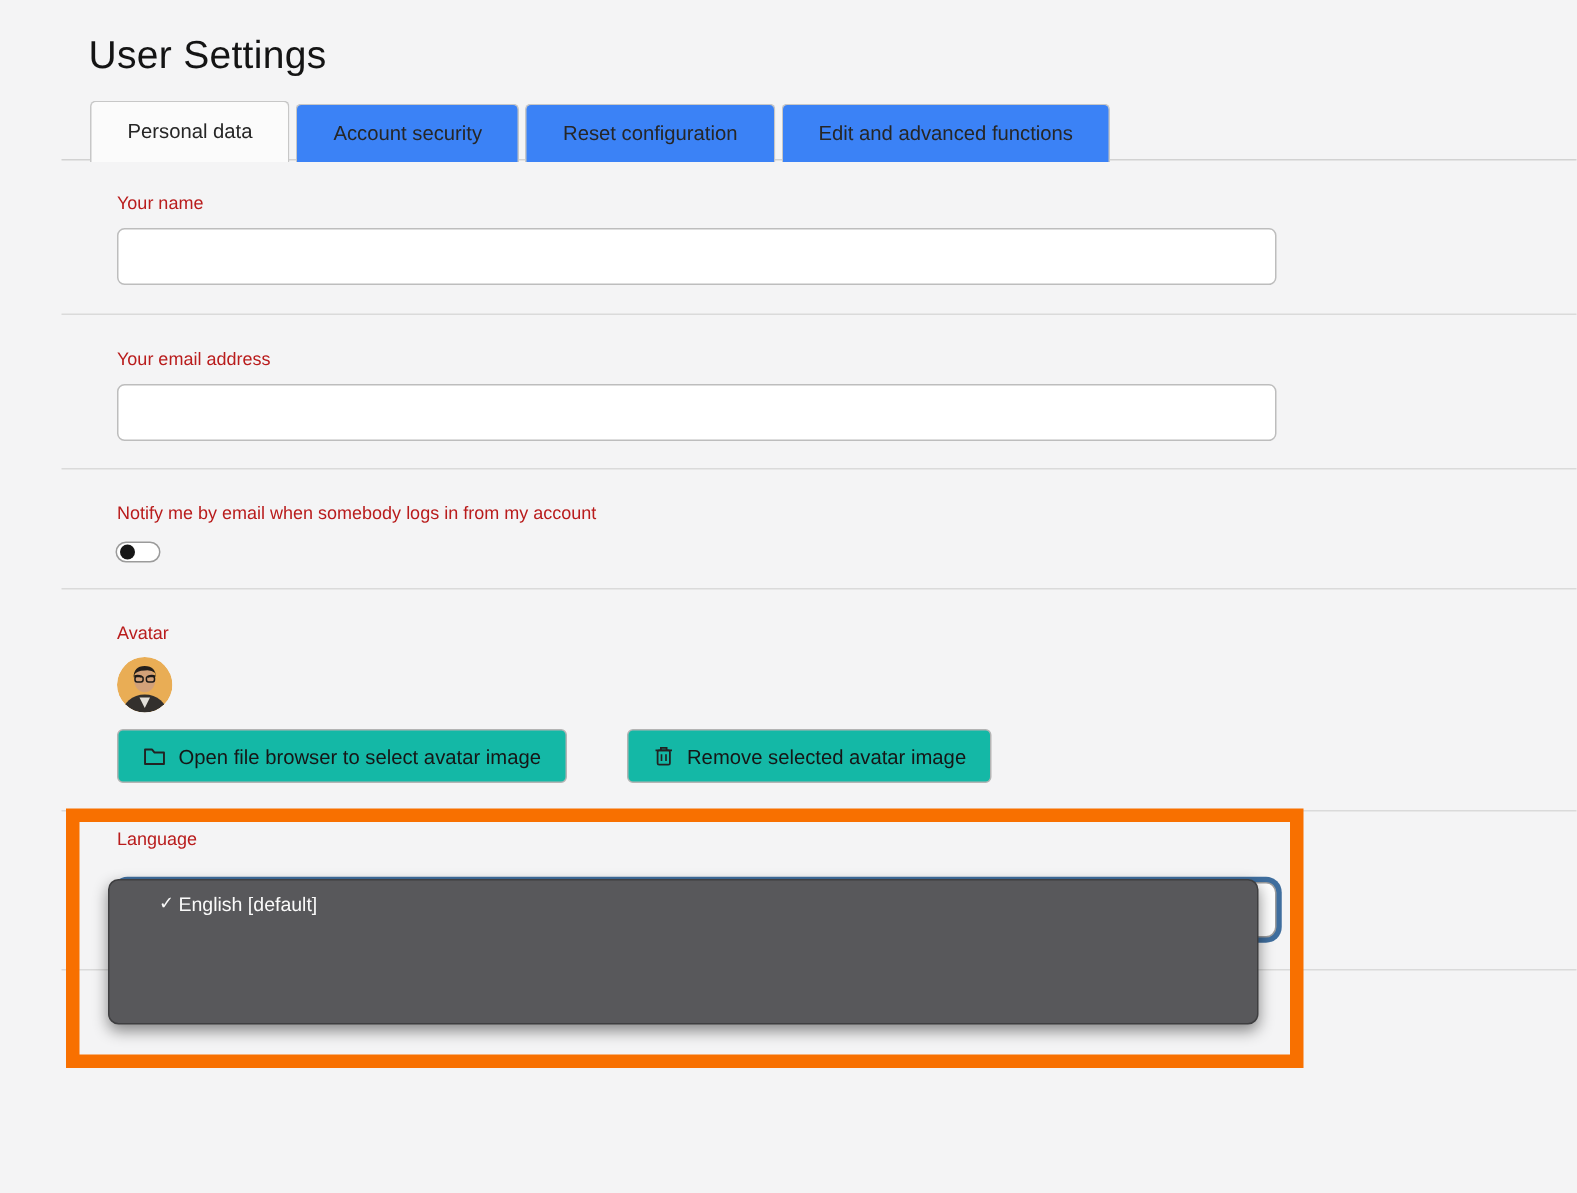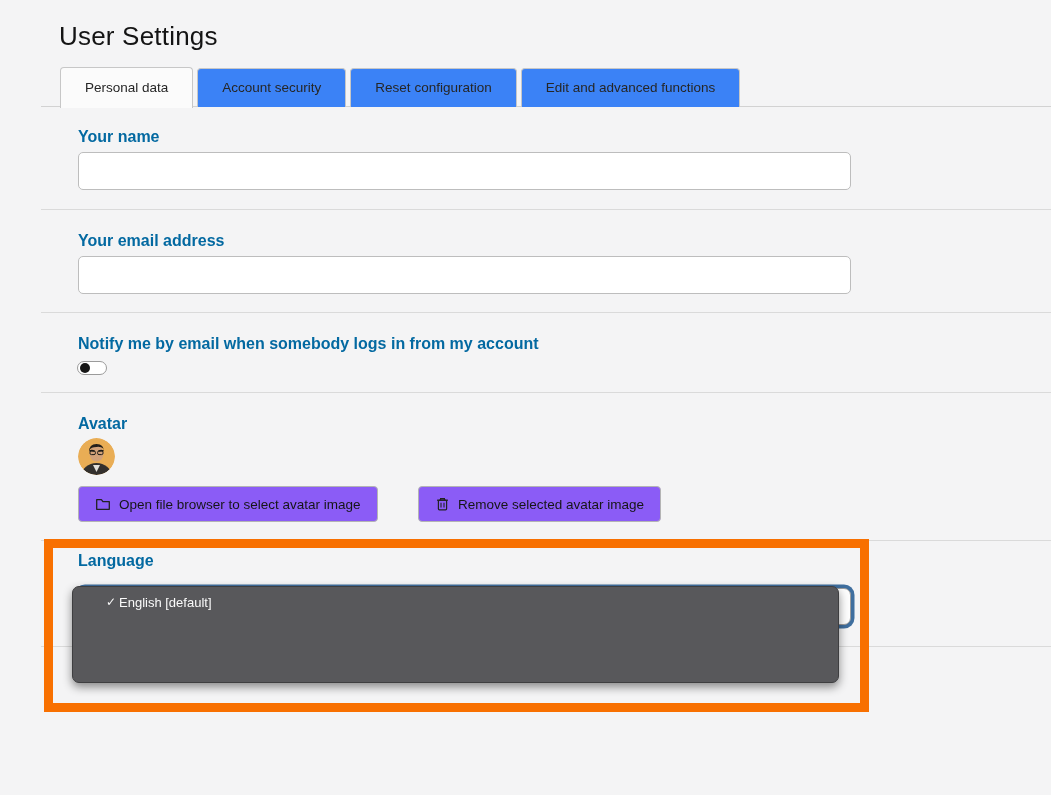--- a/index.html
+++ b/index.html
@@ -11,36 +11,36 @@
   }
   .abs{position:absolute;margin-left:41px;}
 
   
   .page-title{
     left:18px;top:21px;font-size:26px;font-weight:500;color:#141414;
     letter-spacing:.2px;
   }
 
   
-  .tabbar{left:19px;top:67px;display:flex;align-items:center;z-index:3;}
+  .tabbar{left:19px;top:67px;display:flex;align-items:flex-end;z-index:3;}
   .tab{
     height:39px;line-height:38px;padding:0 24px;margin-right:4px;
     background:#3b82f6;border:1px solid #c7c7c7;border-bottom:none;
     border-radius:4px 4px 0 0;font-size:13.5px;color:#262626;
     box-sizing:border-box;white-space:nowrap;cursor:pointer;
   }
   .tab.active{
     background:#fbfbfb;height:41px;line-height:40px;position:relative;z-index:4;
   }
 
   .panel-line{left:0;top:106px;width:1051px;height:1px;background:#d2d2d2;}
   .divider{left:0;width:1051px;height:1px;background:#dadada;}
 
   
-  .field-label{left:37px;font-size:16px;font-weight:700;color:#0369a1;}
+  .field-label{left:37px;font-size:12px;font-weight:400;color:#b91c1c;}
   .text-input{
     left:37px;width:773px;height:38px;box-sizing:border-box;
     border:1px solid #bdbdbd;border-radius:5px;background:#fff;
     font-size:14px;padding:0 10px;outline:none;
   }
 
   
   .toggle{
     left:36px;top:361px;width:30px;height:14px;box-sizing:border-box;
     background:#fff;border:1px solid #9b9b9b;border-radius:8px;cursor:pointer;
@@ -49,21 +49,21 @@
     position:absolute;left:1.5px;top:1px;width:10px;height:10px;
     border-radius:50%;background:#161616;
   }
 
   
   .avatar-wrap{left:37px;top:438px;width:37px;height:37px;border-radius:50%;overflow:hidden;}
 
   
   .btn{
     top:486px;height:36px;box-sizing:border-box;display:inline-flex;align-items:center;gap:8px;
-    background:#8b5cf6;border:1px solid #b4b4b4;border-radius:4px;
+    background:#14b8a6;border:1px solid #b4b4b4;border-radius:4px;
     font-size:13.5px;color:#161616;padding:16px 16px;cursor:pointer;white-space:nowrap;
     font-family:inherit;
   }
   .btn svg{flex:0 0 auto;}
 
   
   .select-box{
     left:37px;top:588px;width:773px;height:37px;box-sizing:border-box;
     background:#fdfdfd;border:1px solid #9c9c9c;border-radius:7px;
     box-shadow:0 0 0 3.5px #3f6e9e;z-index:5;

